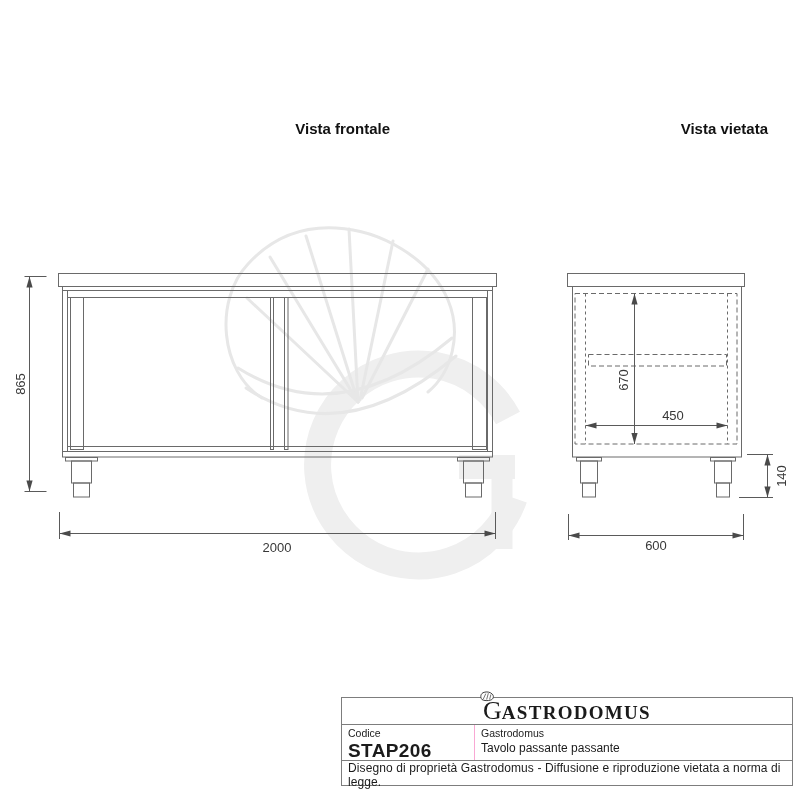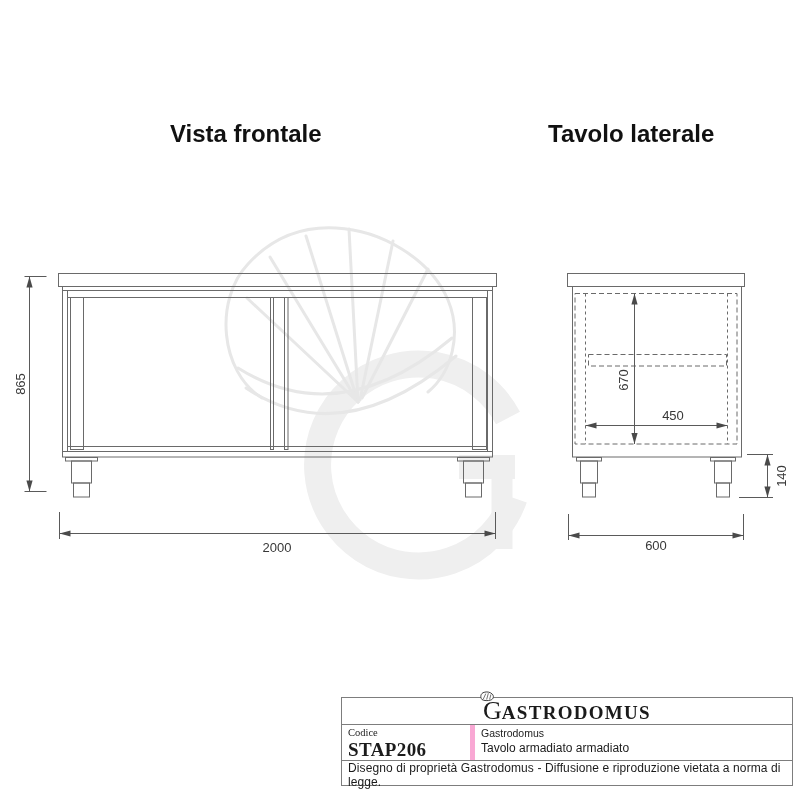--- a/index.html
+++ b/index.html
@@ -1,50 +1,50 @@
 <!DOCTYPE html>
 <html><head>
 <meta charset="utf-8">
 <style>
   html,body{margin:0;padding:0;background:#fff;}
   #page{position:relative;width:800px;height:800px;background:#ffffff;overflow:hidden;
         font-family:"Liberation Sans",sans-serif;color:#1b1b1b;}
-  .view-title{position:absolute;top:120px;width:220px;text-align:left;
-              font-size:24px;font-weight:bold;color:#111;}
+  .view-title{position:absolute;top:120px;width:220px;text-align:right;
+              font-size:15px;font-weight:bold;color:#111;}
   #front-title{left:170px;}
   #side-title{left:548px;}
   svg{position:absolute;left:0;top:0;}
   svg text{font-family:"Liberation Sans",sans-serif;font-size:13px;fill:#383838;}
   
   .tblock{position:absolute;left:341px;top:697px;width:450px;height:87px;
           border:1px solid #7d7d7d;background:#fff;display:flex;flex-direction:column;}
   .tb-row1{height:35px;border-bottom:1px solid #7d7d7d;display:flex;
            align-items:center;justify-content:center;}
   .logo{display:flex;align-items:baseline;position:relative;
         font-family:"Liberation Serif",serif;color:#1a1a1a;}
   .logo-g{font-size:26px;line-height:1;position:relative;}
   .hat-icon{position:absolute;top:-8px;left:-4px;width:17px;height:14px;}
   .logo-rest{font-size:19px;letter-spacing:1.3px;font-weight:bold;}
   .tb-row2{height:35px;border-bottom:1px solid #7d7d7d;display:flex;}
   .tb-cell{padding:2px 6px;box-sizing:border-box;}
-  .tb-cell.c1{width:133px;border-right:5px solid #f9a8d4;font-family:Liberation Serif, serif;}
+  .tb-cell.c1{width:133px;border-right:1px solid #f9a8d4;}
   .tb-cell.c2{flex:1;}
   .tb-label{font-size:10.5px;color:#222;}
   .tb-code{font-size:19px;font-weight:bold;letter-spacing:.4px;margin-top:1px;}
   .tb-desc{font-size:12px;margin-top:2px;}
   .tb-row3{flex:1;display:flex;align-items:center;padding:0 6px;font-size:12px;
            letter-spacing:.1px;}
 </style>
 </head>
 <body>
 
 <div id="page">
 
   <div id="front-title" class="view-title">Vista frontale</div>
-  <div id="side-title" class="view-title">Tavolo laterale</div>
+  <div id="side-title" class="view-title">Vista vietata</div>
 
   <svg width="800" height="800" viewBox="0 0 800 800">
     <defs>
       <marker id="arr" viewBox="0 0 12 8" refX="11.5" refY="4" markerWidth="12" markerHeight="8" orient="auto-start-reverse" markerUnits="userSpaceOnUse">
         <path d="M11.5 4 L0.5 0.9 L0.5 7.1 Z" fill="#4a4a4a"></path>
       </marker>
     </defs>
 
     <g fill="none">
       <g stroke="#efefef">
@@ -159,19 +159,19 @@
         <span class="logo-rest">ASTRODOMUS</span>
       </div>
     </div>
     <div class="tb-row2">
       <div class="tb-cell c1">
         <div class="tb-label">Codice</div>
         <div class="tb-code">STAP206</div>
       </div>
       <div class="tb-cell c2">
         <div class="tb-label">Gastrodomus</div>
-        <div class="tb-desc">Tavolo armadiato armadiato</div>
+        <div class="tb-desc">Tavolo passante passante</div>
       </div>
     </div>
     <div class="tb-row3">Disegno di proprietà Gastrodomus - Diffusione e riproduzione vietata a norma di legge.</div>
   </div>
 
 </div>
 
 </body></html>

